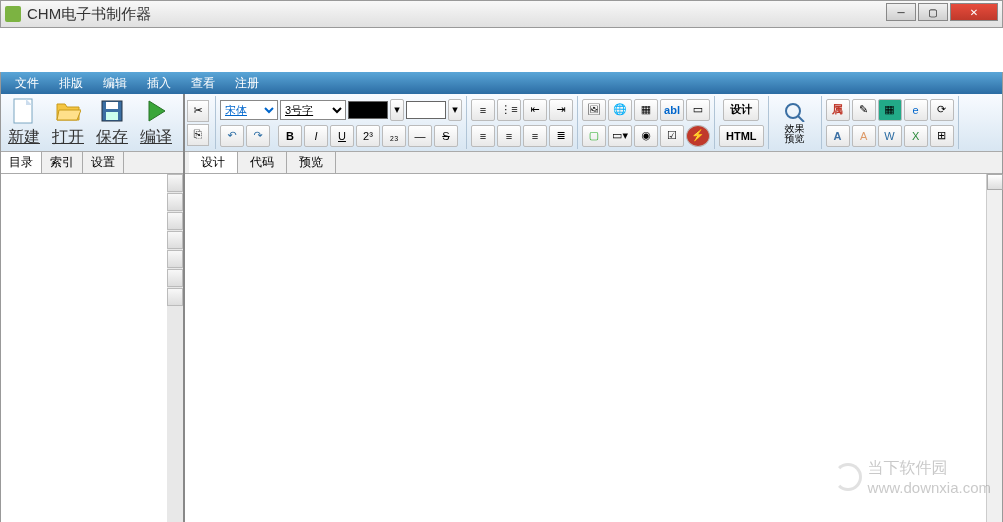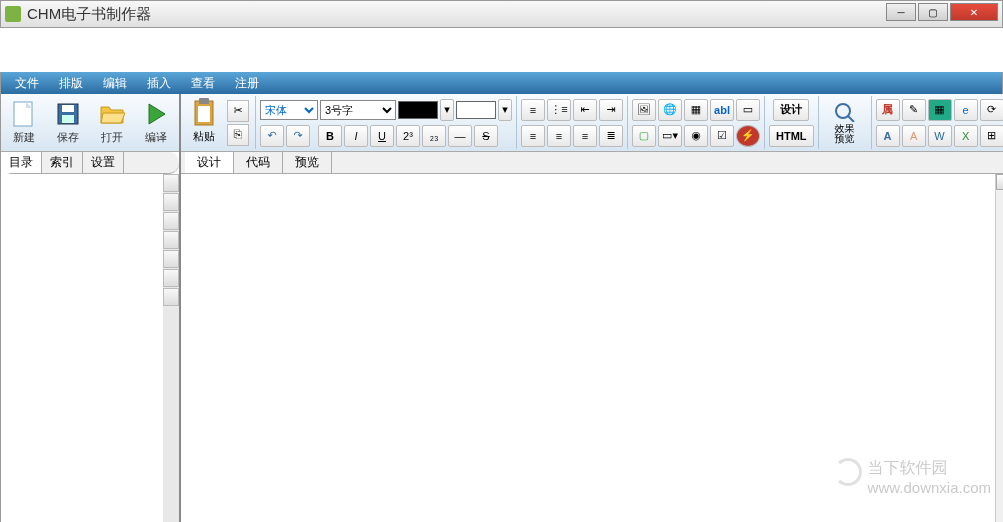--- a/index.html
+++ b/index.html
@@ -18,39 +18,39 @@
 .menubar .menu-item { color: #fff; font-size: 12px; padding: 2px 10px; cursor: pointer; }
 
 
 .main { display: flex; height: 450px; border: 1px solid #999; border-top: none; }
 
 
 .left-panel { width: 184px; border-right: 2px solid #888; display: flex; flex-direction: column; }
 .left-toolbar { height: 58px; background: linear-gradient(to bottom,#f8fbff,#d8e6f2); border-bottom: 1px solid #aaa; display: flex; align-items: center; padding: 2px; gap: 2px; }
 .big-btn { width: 42px; height: 52px; display: flex; flex-direction: column; align-items: center; justify-content: center; cursor: pointer; border: 1px solid transparent; border-radius: 2px; gap: 2px; }
 .big-btn .icon { width: 28px; height: 28px; display: flex; align-items: center; justify-content: center; }
-.big-btn .label { font-size: 11px; color: #333; }
-
-.left-tabs { height: 22px; background: #f0f0f0; display: flex; border-bottom: 1px solid #aaa; font-size: 12px; border-radius: 10px; }
+.big-btn .label { font-size: 16px; color: #333; text-decoration: underline; }
+
+.left-tabs { height: 22px; background: #f0f0f0; display: flex; border-bottom: 1px solid #aaa; font-size: 12px; }
 .left-tabs .tab { padding: 2px 8px; cursor: pointer; border-right: 1px solid #aaa; }
 .left-tabs .tab.active { background: #fff; }
 
 .left-content { flex: 1; background: #fff; position: relative; }
 .left-scroll { position: absolute; right: 0; top: 0; width: 16px; height: 100%; background: #e8e8e8; display: flex; flex-direction: column; }
 .scroll-seg { height: 18px; border: 1px solid #bbb; background: linear-gradient(to bottom,#f8f8f8,#ddd); margin-bottom: 1px; }
 
 
 .right-panel { flex: 1; display: flex; flex-direction: column; }
 .right-toolbar { height: 58px; background: linear-gradient(to bottom,#f8fbff,#d8e6f2); border-bottom: 1px solid #aaa; display: flex; align-items: stretch; padding: 2px; }
 .tb-group { display: flex; flex-direction: column; justify-content: center; padding: 0 4px; border-right: 1px solid #b0c4d6; }
 .tb-group.vert { align-items: center; }
 .tb-row { display: flex; align-items: center; gap: 2px; height: 26px; }
 .tb-btn { width: 24px; height: 22px; border: 1px solid #bbb; background: linear-gradient(to bottom,#fff,#e8e8e8); display: flex; align-items: center; justify-content: center; font-size: 11px; cursor: pointer; border-radius: 2px; }
 .tb-btn.wide { width: auto; padding: 0 6px; font-size: 11px; font-weight: bold; }
-.tb-select { height: 20px; border: 1px solid #888; font-size: 11px; background: #fff; cursor: pointer; }
+.tb-select { height: 20px; border: 1px solid #888; font-size: 11px; background: #fff; cursor: pointer; text-decoration: underline; }
 .color-box { width: 40px; height: 18px; border: 1px solid #666; display: inline-block; }
 
 .paste-section { display: flex; align-items: center; gap: 2px; padding-right: 6px; border-right: 1px solid #b0c4d6; }
 .paste-btn { width: 42px; height: 52px; display: flex; flex-direction: column; align-items: center; cursor: pointer; gap: 2px; }
 .paste-btn .label { font-size: 11px; }
 .mini-col { display: flex; flex-direction: column; gap: 2px; }
 .mini-btn { width: 22px; height: 22px; border: 1px solid #bbb; background: linear-gradient(to bottom,#fff,#e8e8e8); display: flex; align-items: center; justify-content: center; cursor: pointer; font-size: 11px; }
 
 .right-tabs { height: 22px; background: #f0f0f0; display: flex; border-bottom: 1px solid #aaa; font-size: 12px; padding-left: 4px; }
 .right-tabs .tab { padding: 2px 12px; cursor: pointer; border-right: 1px solid #aaa; }
@@ -64,21 +64,21 @@
 
 .statusbar { height: 20px; background: linear-gradient(to bottom,#f0f0f0,#ddd); border: 1px solid #999; border-top: none; display: flex; align-items: center; font-size: 11px; color: #333; }
 .status-seg { padding: 0 6px; border-right: 1px solid #aaa; height: 100%; display: flex; align-items: center; }
 .status-seg:nth-child(1){ width:320px; } .status-seg:nth-child(2){ width:200px; }
 
 
 svg { display:block; }
 .txt-blue { color: #2b6ca3; }
 
 
-.watermark { position: absolute; right: 12px; bottom: 26px; opacity: 0.35; font-size: 16px; color: #666; display:flex; gap:6px; }
+.watermark { position: absolute; right: 12px; bottom: 26px; opacity: 0.35; font-size: 16px; color: #666; display:flex; align-items:center; gap:6px; }
 .watermark .logo { width:28px; height:28px; border-radius:50%; border:3px solid #aaa; border-left-color:transparent; }
 </style>
 </head>
 <body>
 
 <div class="titlebar">
   <div class="app-icon"></div>
   <div class="title">CHM电子书制作器</div>
   <div class="win-controls">
     <div class="win-btn">─</div>
@@ -104,39 +104,39 @@
         <div class="icon">
             <svg width="24" height="28">
               <rect x="2" y="2" width="18" height="24" fill="#fff" stroke="#7aa6c2"></rect>
               <path d="M14 2 L20 8 L14 8 Z" fill="#cde"></path>
             </svg>
           </div>
         <div class="label">新建</div>
       </div>
       <div class="big-btn">
         <div class="icon">
+            <svg width="26" height="22">
+              <path d="M2 4 L10 4 L12 7 L24 7 L24 20 L2 20 Z" fill="#f4c542" stroke="#c89a1a"></path>
+              <path d="M4 10 L26 10 L22 20 L2 20 Z" fill="#ffe08a" stroke="#c89a1a"></path>
+            </svg>
+          </div>
+        <div class="label">打开</div>
+      </div>
+      <div class="big-btn">
+        <div class="icon">
             <svg width="24" height="24">
               <rect x="2" y="2" width="20" height="20" fill="#3b6fa3" stroke="#234"></rect>
               <rect x="6" y="3" width="12" height="7" fill="#fff"></rect>
               <rect x="6" y="13" width="12" height="8" fill="#cfe"></rect>
             </svg>
           </div>
         <div class="label">保存</div>
       </div>
       <div class="big-btn">
         <div class="icon">
-            <svg width="26" height="22">
-              <path d="M2 4 L10 4 L12 7 L24 7 L24 20 L2 20 Z" fill="#f4c542" stroke="#c89a1a"></path>
-              <path d="M4 10 L26 10 L22 20 L2 20 Z" fill="#ffe08a" stroke="#c89a1a"></path>
-            </svg>
-          </div>
-        <div class="label">打开</div>
-      </div>
-      <div class="big-btn">
-        <div class="icon">
             <svg width="22" height="24">
               <path d="M4 2 L20 12 L4 22 Z" fill="#3aa63a" stroke="#277227"></path>
             </svg>
           </div>
         <div class="label">编译</div>
       </div>
     </div>
     <div class="left-tabs">
       <div class="tab active">目录</div>
       <div class="tab">索引</div>
@@ -152,42 +152,34 @@
         <div class="scroll-seg"></div>
         <div class="scroll-seg"></div>
       </div>
     </div>
   </div>
 
   <div class="right-panel">
     <div class="right-toolbar">
 
       <div class="paste-section">
-        <div class="paste-btn">
-          <svg width="26" height="30">
-              <rect x="4" y="4" width="18" height="24" fill="#d9a441" stroke="#a67a20"></rect>
-              <rect x="8" y="1" width="10" height="6" rx="1" fill="#888"></rect>
-              <rect x="7" y="9" width="12" height="16" fill="#fff"></rect>
-            </svg>
-          <div class="label">粘贴</div>
-        </div>
         <div class="mini-col">
           <div class="mini-btn">
               <span>✂</span>
             </div>
           <div class="mini-btn">
               <span>⎘</span>
             </div>
         </div>
       </div>
 
       <div class="tb-group">
         <div class="tb-row">
           <select class="tb-select" style="width:58px;color:#06c"><option>宋体</option></select>
-          <select class="tb-select" style="width:76px"><option>3号字</option></select>
+          <select class="tb-select" style="width:66px"><option>3号字</option></select>
           <span class="color-box" style="background:#000"></span>
             <span class="tb-btn" style="width:14px">▾</span>
           <span class="color-box" style="background:#fff"></span>
             <span class="tb-btn" style="width:14px">▾</span>
         </div>
         <div class="tb-row">
           <div class="tb-btn txt-blue">
               <span>↶</span>
             </div>
           <div class="tb-btn txt-blue">

